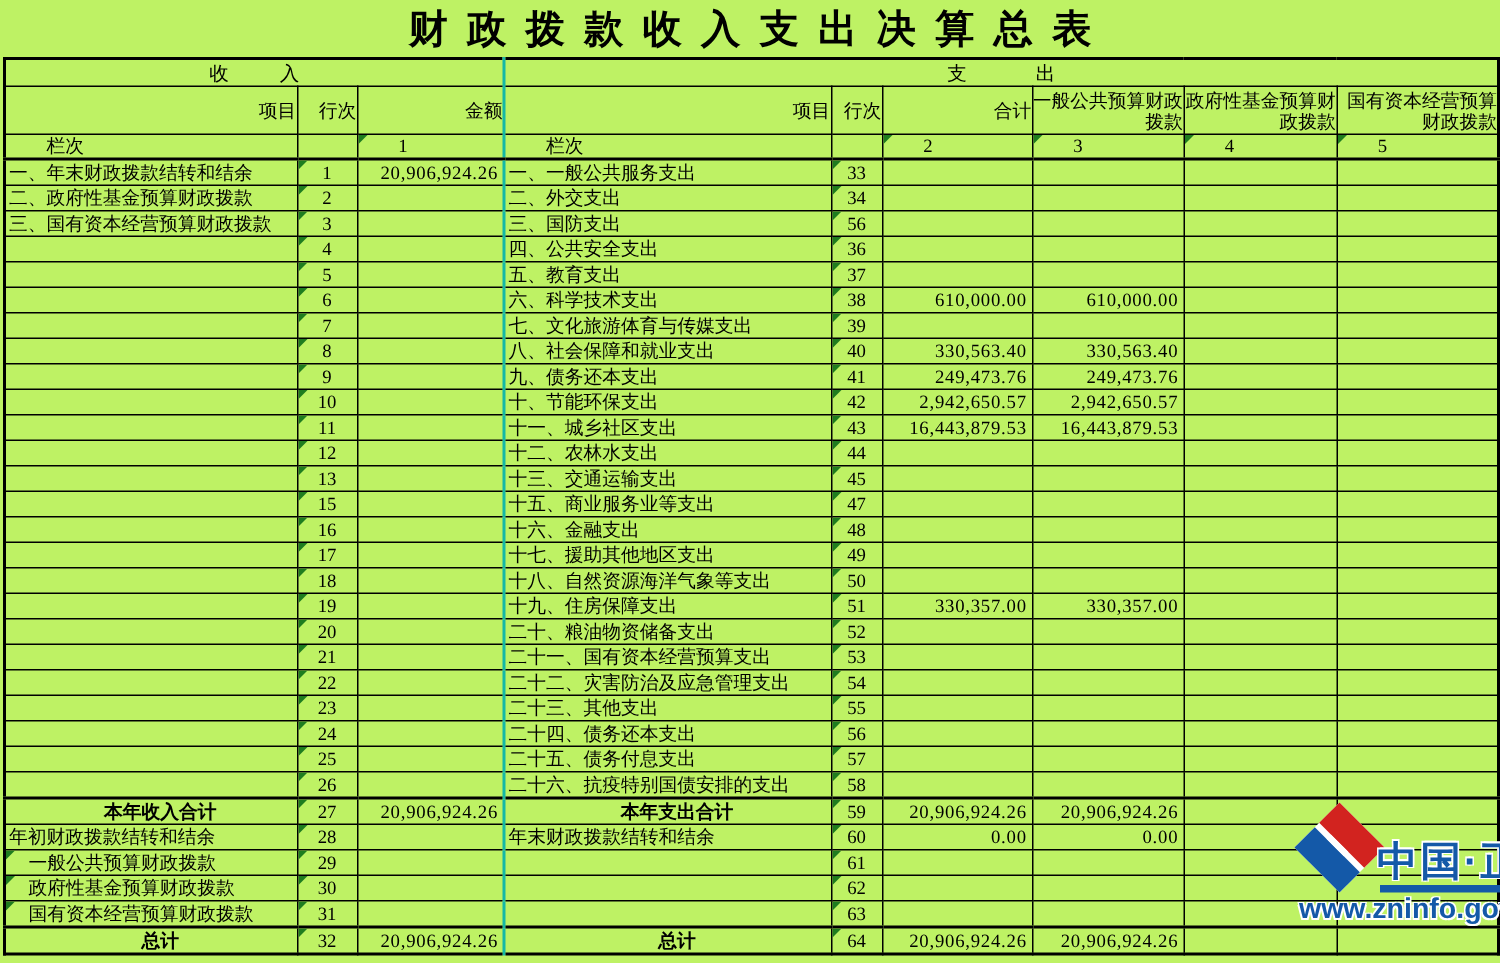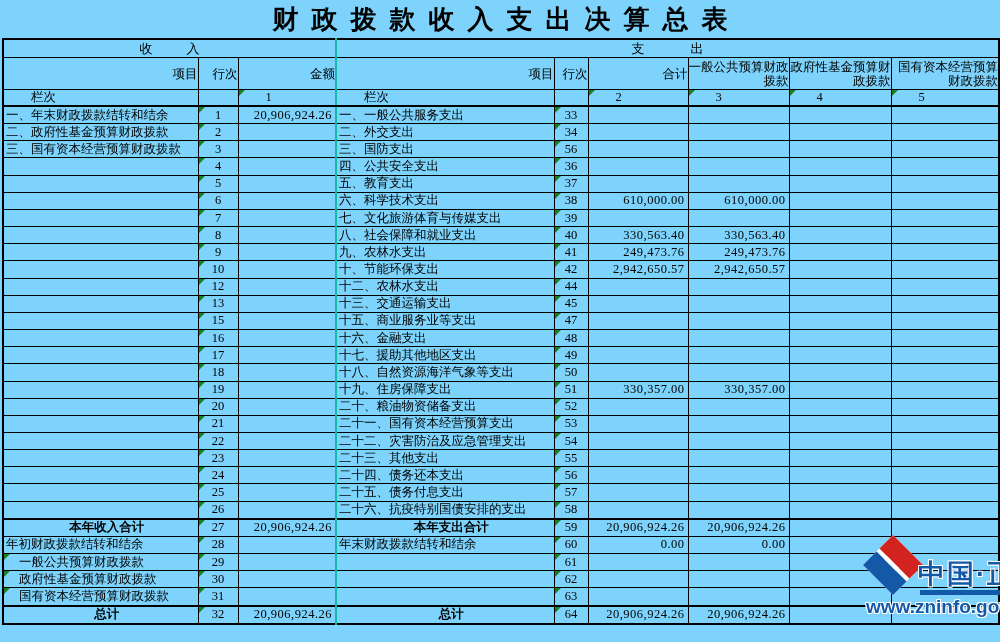--- a/index.html
+++ b/index.html
@@ -1,16 +1,16 @@
 <!DOCTYPE html>
 <html><head>
 <meta charset="utf-8">
 <style>
   html,body{margin:0;padding:0;background:#fff;}
-  .page{position:relative;width:1000px;height:642px;background:#7dd3fc;overflow:hidden;
+  .page{position:relative;width:1000px;height:642px;background:#bef264;overflow:hidden;
         font-family:"Liberation Serif","DejaVu Serif",serif;color:#000;}
   .title{height:38px;line-height:40px;text-align:center;font-size:26px;font-weight:bold;
          letter-spacing:13px;padding-left:13px;box-sizing:border-box;}
   table.main{border-collapse:collapse;table-layout:fixed;width:996px;height:587px;margin-left:2px;
              border:2px solid #000;}
   th,td{border:1px solid #000;padding:0;margin:0;font-weight:normal;overflow:hidden;
         white-space:nowrap;position:relative;font-size:12.5px;line-height:15px;}
   tr.sec th{height:17px;font-size:13px;text-align:center;}
   th.inc{letter-spacing:34px;padding-left:34px;}
   th.exp{letter-spacing:46px;padding-left:46px;}
@@ -170,35 +170,46 @@
           <td class="rn t">40</td>
           <td class="amt">330,563.40</td>
           <td class="amt">330,563.40</td>
           <td class="amt"></td>
           <td class="amt"></td>
         </tr>
         <tr>
           <td class="lbl"></td>
           <td class="rn t">9</td>
           <td class="amt"></td>
-          <td class="lbl sd">九、农林水支出</td>
+          <td class="lbl sd">九、债务还本支出</td>
           <td class="rn t">41</td>
           <td class="amt">249,473.76</td>
           <td class="amt">249,473.76</td>
           <td class="amt"></td>
           <td class="amt"></td>
         </tr>
         <tr>
           <td class="lbl"></td>
           <td class="rn t">10</td>
           <td class="amt"></td>
           <td class="lbl sd">十、节能环保支出</td>
           <td class="rn t">42</td>
           <td class="amt">2,942,650.57</td>
           <td class="amt">2,942,650.57</td>
+          <td class="amt"></td>
+          <td class="amt"></td>
+        </tr>
+        <tr>
+          <td class="lbl"></td>
+          <td class="rn t">11</td>
+          <td class="amt"></td>
+          <td class="lbl sd">十一、城乡社区支出</td>
+          <td class="rn t">43</td>
+          <td class="amt">16,443,879.53</td>
+          <td class="amt">16,443,879.53</td>
           <td class="amt"></td>
           <td class="amt"></td>
         </tr>
         <tr>
           <td class="lbl"></td>
           <td class="rn t">12</td>
           <td class="amt"></td>
           <td class="lbl sd">十二、农林水支出</td>
           <td class="rn t">44</td>
           <td class="amt"></td>

